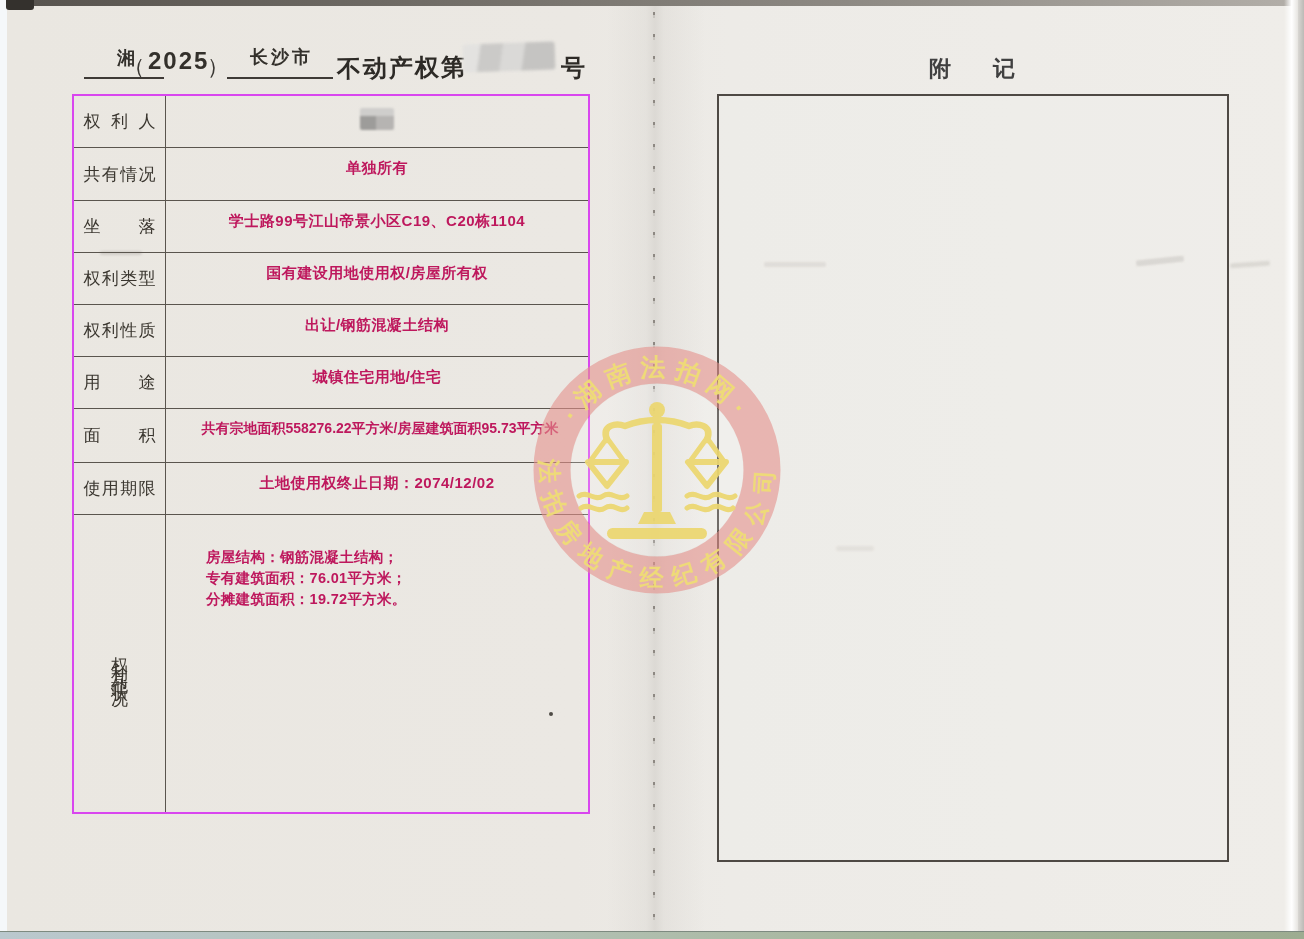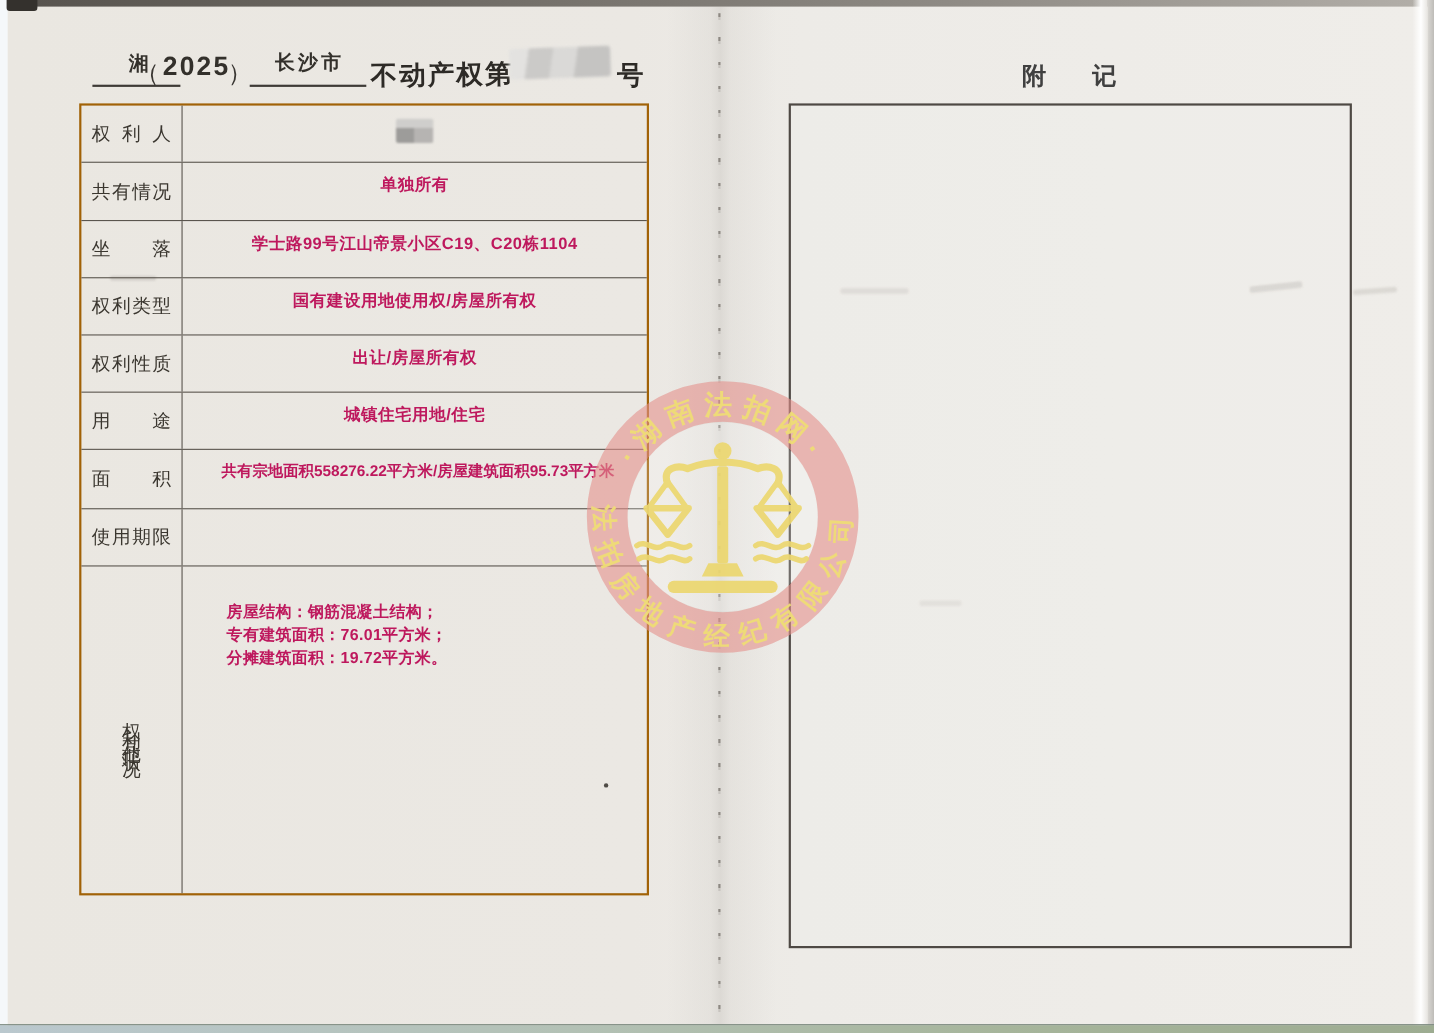--- a/index.html
+++ b/index.html
@@ -36,21 +36,21 @@
   .h-year{left:148px;top:47px;font-size:24px;letter-spacing:2px;font-weight:600}
   .h-city{left:250px;top:45px;font-size:18px;letter-spacing:3px;font-weight:600;font-family:Liberation Sans, sans-serif}
   .h-title{left:337px;top:52px;font-size:24px;font-weight:700;letter-spacing:2px;color:#2d2a26;transform:rotate(-.8deg)}
   .h-unit{left:561px;top:52px;font-size:24px;font-weight:700;color:#2d2a26}
   .redact-num{position:absolute;left:463px;top:43px;width:92px;height:28px;border-radius:3px;
     background:linear-gradient(100deg,#e3e2e0 0 18px,#cbcac8 18px 40px,#dad9d7 40px 62px,#c5c4c2 62px);
     filter:blur(1.6px);transform:rotate(-2deg);z-index:2}
   .right-title{position:absolute;left:929px;top:54px;font-size:22px;font-weight:700;letter-spacing:42px;color:#404040;white-space:nowrap}
   
   .table{position:absolute;left:72px;top:94px;width:518px;height:720px;box-sizing:border-box;
-    border:2px solid #a16207;display:flex;flex-direction:column;z-index:2}
+    border:2px solid #d946ef;display:flex;flex-direction:column;z-index:2}
   .trow{display:flex;box-sizing:border-box;border-bottom:1.5px solid #5a554e;flex:none}
   .h52{height:52px}.h53{height:53px}.h54{height:54px}
   .trow-last{flex:1;border-bottom:none}
   .tlabel{width:92px;flex:none;box-sizing:border-box;border-right:1.5px solid #5a554e;
     display:flex;align-items:center;justify-content:center}
   .tlabel>span{display:inline-block;width:72px;font-size:17px;color:#3a362f;
     font-family:"Liberation Serif",serif;font-weight:500;
     text-align:justify;text-align-last:justify;line-height:1}
   .tlabel>span.lbl-6{width:86px;font-size:14.5px;letter-spacing:-.3px}
   .tlabel>span.lbl-v{width:auto;writing-mode:vertical-lr;text-orientation:upright;
@@ -134,21 +134,21 @@
       </div>
     <div class="tvalue">
         <span>国有建设用地使用权/房屋所有权</span>
       </div>
   </div>
   <div class="trow h52">
     <div class="tlabel">
         <span>权利性质</span>
       </div>
     <div class="tvalue">
-        <span>出让/房屋所有权</span>
+        <span>出让/钢筋混凝土结构</span>
       </div>
   </div>
   <div class="trow h52">
     <div class="tlabel">
         <span>用途</span>
       </div>
     <div class="tvalue">
         <span>城镇住宅用地/住宅</span>
       </div>
   </div>
@@ -156,20 +156,23 @@
     <div class="tlabel">
         <span>面积</span>
       </div>
     <div class="tvalue tv-tight">
         <span>共有宗地面积558276.22平方米/房屋建筑面积95.73平方米</span>
       </div>
   </div>
   <div class="trow h52">
     <div class="tlabel">
         <span>使用期限</span>
+      </div>
+    <div class="tvalue">
+        <span>土地使用权终止日期：2074/12/02</span>
       </div>
   </div>
   <div class="trow trow-last">
     <div class="tlabel">
         <span class="lbl-v">权利其他状况</span>
       </div>
     <div class="tvalue tv-block">
       <div>房屋结构：钢筋混凝土结构；</div>
       <div>专有建筑面积：76.01平方米；</div>
       <div>分摊建筑面积：19.72平方米。</div>

